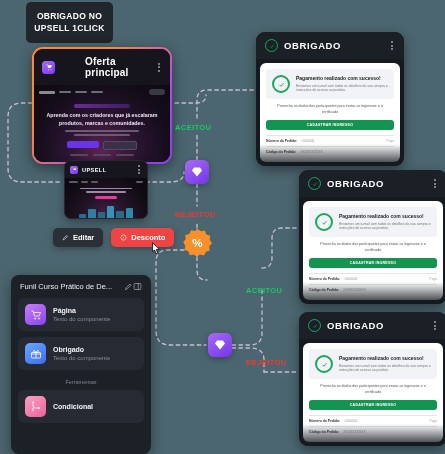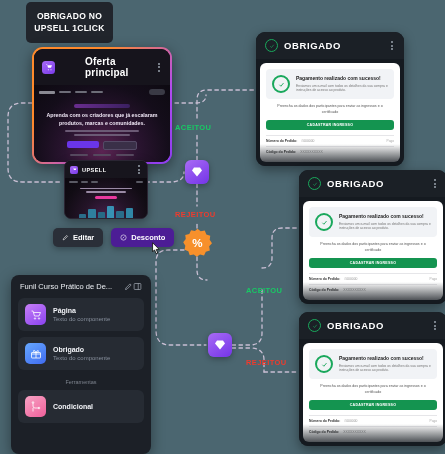--- a/index.html
+++ b/index.html
@@ -85,21 +85,21 @@
             display:flex;align-items:flex-end;gap:2px;}
   .up-chart i{flex:1;border-radius:1px 1px 0 0;display:block;}
 
   
   .btn-row{position:absolute;left:53px;top:228px;display:flex;gap:8px;align-items:center;}
   .abtn{display:flex;align-items:center;gap:4px;border-radius:5px;
         padding:5px 9px;font-size:7.5px;font-weight:700;color:#fff;
         box-shadow:0 2px 6px rgba(0,0,0,.3);}
   .abtn svg{width:7px;height:7px;fill:none;stroke:#fff;stroke-width:2;}
   .b-edit{background:#2a2f38;}
-  .b-desc{background:#4c1d95;}
+  .b-desc{background:#ef4444;}
 
   .cursor{position:absolute;left:149px;top:241px;width:14px;height:16px;}
 
   
   .gem{position:absolute;width:24px;height:24px;border-radius:6px;
        background:linear-gradient(145deg,#a86bf5,#7434e8);
        display:flex;align-items:center;justify-content:center;
        box-shadow:0 2px 6px rgba(0,0,0,.3);}
   .gem svg{width:12px;height:12px;fill:#fff;}
   #gem1{left:185px;top:160px;}

